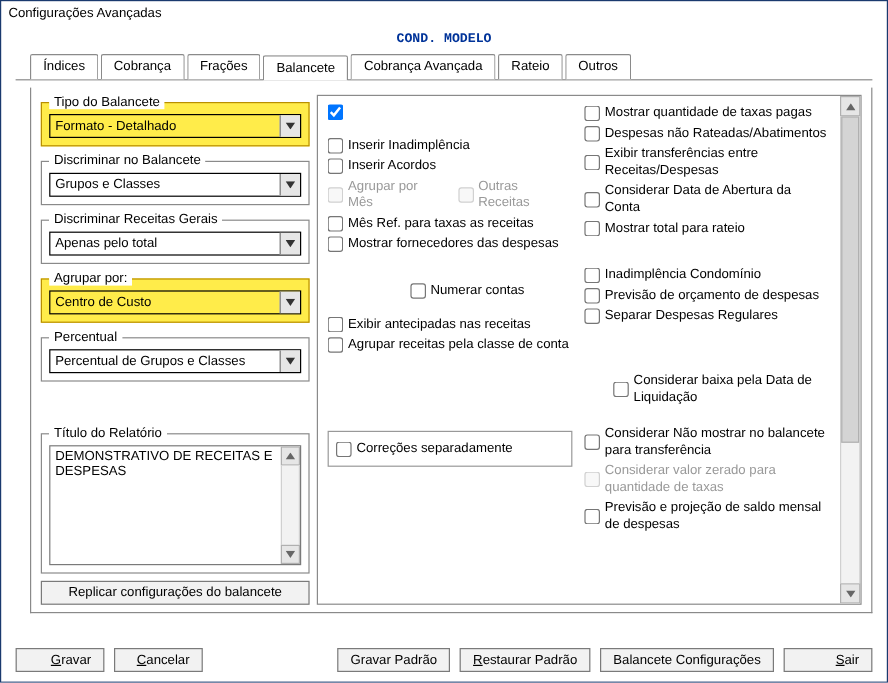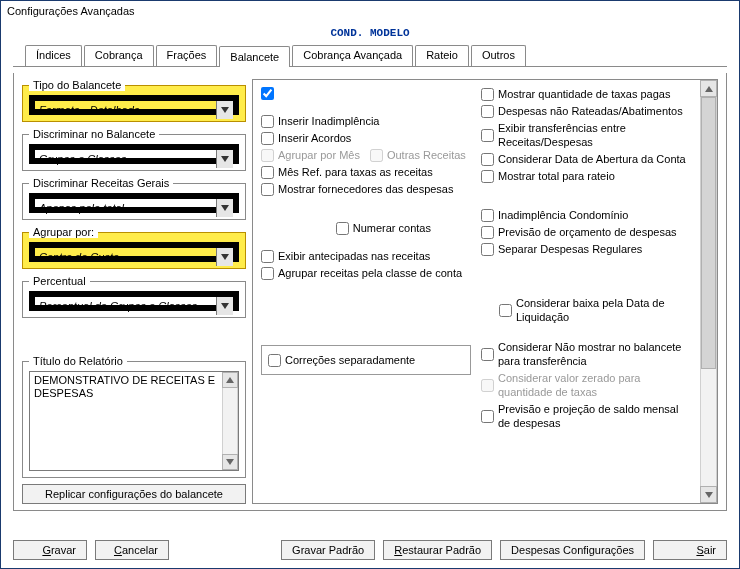--- a/index.html
+++ b/index.html
@@ -3,29 +3,29 @@
 <meta charset="utf-8">
 <style>
 html, body { margin: 0; padding: 0; font-family: Tahoma, "Segoe UI", sans-serif; font-size: 11px; background: #fff; color: #000; }
 .window { width: 740px; height: 569px; border: 1px solid #1a3a6e; box-sizing: border-box; position: relative; background: #fff; }
 .titlebar { padding: 4px 6px 6px 6px; font-size: 11px; }
 .subtitle { text-align: center; color: #003399; font-weight: bold; font-family: "Courier New", monospace; padding: 4px 0 6px 0; }
 .tabstrip { border-bottom: 1px solid #8a8a8a; padding: 0 12px; margin: 0 12px; }
 .tabs { display: flex; gap: 0; margin: 0; padding: 0; list-style: none; }
 .tabs li { border: 1px solid #8a8a8a; border-bottom: none; border-radius: 2px 2px 0 0; padding: 3px 10px; margin-right: 2px; background: #fff; cursor: pointer; }
 .tabs li.active { position: relative; top: 1px; padding-top: 4px; padding-bottom: 4px; background: #fff; }
-.pane-wrap { margin: 6px 12px 0 12px; border: 1px solid #8a8a8a; border-top: none; height: 438px; box-sizing: border-box; padding: 6px 8px; }
+.pane-wrap { margin: 6px 12px 0 24px; border: 1px solid #8a8a8a; border-top: none; height: 438px; box-sizing: border-box; padding: 6px 8px; }
 .columns { display: flex; gap: 6px; height: 100%; }
 .col-left { width: 224px; display: flex; flex-direction: column; gap: 6px; }
 .col-right { flex: 1; border: 1px solid #8a8a8a; padding: 6px 8px; position: relative; overflow: hidden; }
 fieldset { border: 1px solid #8a8a8a; margin: 0; padding: 4px 6px 6px 6px; }
 fieldset.hl { border-color: #b98f00; background: #ffec4a; }
 legend { padding: 0 4px; font-size: 11px; background: #fff; }
 fieldset.hl legend { background: #fff; }
-.combo { position: relative; width: 100%; height: 20px; border: 6px solid #000000; background: #fff; box-sizing: border-box; padding: 2px 18px 3px 4px; line-height: 14px; font-style: italic; }
+.combo { position: relative; width: 100%; height: 20px; border: 1px solid #000000; background: #fff; box-sizing: border-box; padding: 2px 18px 13px 4px; line-height: 14px; }
 fieldset.hl .combo { background: #ffec4a; }
 .combo .cbtn { position: absolute; right: 0; top: 0; width: 16px; height: 18px; border-left: 1px solid #7a7a7a; display: flex; align-items: center; justify-content: center; background: #e6e6e6; }
 .cbtn svg { width: 8px; height: 6px; }
 .spacer-flex { flex: 1; }
 .textarea { width: 100%; height: 100px; border: 1px solid #7a7a7a; padding: 2px 14px 2px 4px; box-sizing: border-box; line-height: 13px; font-size: 11px; resize: none; position: relative; background: #fff; }
 .ta-wrap { position: relative; }
 .ta-scroll { position: absolute; right: 1px; top: 1px; width: 16px; height: 98px; display: flex; flex-direction: column; }
 .ta-scroll .sb-btn { width: 16px; height: 16px; background: #e6e6e6; border: 1px solid #b0b0b0; box-sizing: border-box; display: flex; align-items: center; justify-content: center; }
 .ta-scroll .sb-track { flex: 1; background: #f2f2f2; border-left: 1px solid #d0d0d0; border-right: 1px solid #d0d0d0; }
 .btn { border: 1px solid #7a7a7a; background: #f2f2f2; padding: 3px 10px; cursor: pointer; font-size: 11px; }
@@ -295,16 +295,16 @@
       </div>
     </div>
   </div>
 
   <div class="footer">
     <button class="btn"><span class="underline-char">G</span><span>ravar</span></button>
     <button class="btn"><span class="underline-char">C</span>ancelar</button>
     <div class="spacer"></div>
     <button class="btn">Gravar Padrão</button>
     <button class="btn"><span class="underline-char">R</span>estaurar Padrão</button>
-    <button class="btn">Despesas Configurações</button>
+    <button class="btn">Balancete Configurações</button>
     <button class="btn"><span class="underline-char">S</span>air</button>
   </div>
 </div>
 
 </body></html>

